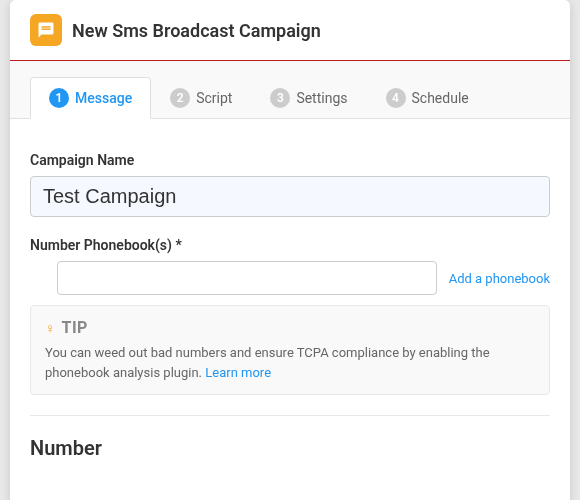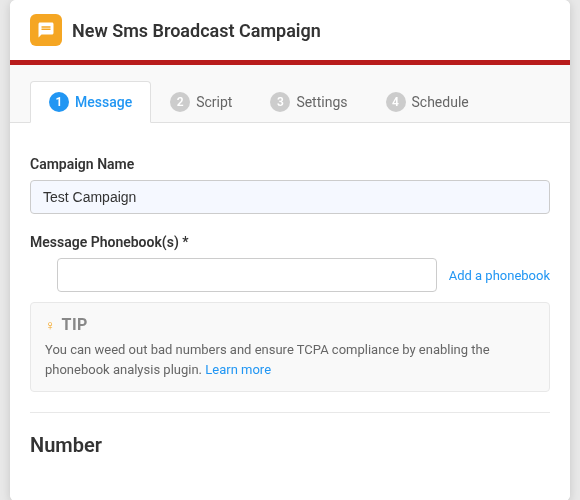--- a/index.html
+++ b/index.html
@@ -16,21 +16,21 @@
       width: 560px;
       background: #fff;
       border-radius: 6px;
       box-shadow: 0 2px 10px rgba(0,0,0,0.15);
       overflow: hidden;
     }
     .header {
       display: flex;
       align-items: center;
       padding: 14px 20px;
-      border-bottom: 5px solid #b91c1c;
+      border-bottom: 1px solid #b91c1c;
       background: #fff;
     }
     .header-icon {
       width: 32px;
       height: 32px;
       background: #f5a623;
       border-radius: 6px;
       display: flex;
       align-items: center;
       justify-content: center;
@@ -104,21 +104,21 @@
       font-weight: 600;
       color: #333;
       margin-bottom: 8px;
       font-size: 14px;
     }
     .form-input {
       width: 100%;
       padding: 8px 12px;
       border: 1px solid #ccc;
       border-radius: 4px;
-      font-size: 14px;
+      font-size: 20px;
       color: #333;
       background: #f5f8ff;
       outline: none;
     }
     .phonebook-row {
       display: flex;
       align-items: center;
       gap: 12px;
       padding-left: 27px;
     }
@@ -248,21 +248,21 @@
   </div>
 
   <div class="content">
 
     <div class="form-group">
       <label class="form-label">Campaign Name</label>
       <input class="form-input" type="text" value="Test Campaign" style="">
     </div>
 
     <div class="form-group">
-      <label class="form-label">Message Phonebook(s) *</label>
+      <label class="form-label">Number Phonebook(s) *</label>
       <div class="phonebook-row">
         <input class="phonebook-input" type="text" style="">
         <a class="add-phonebook-link">Add a phonebook</a>
       </div>
 
       <div class="tip-box">
         <div class="tip-header">
           <span class="tip-icon">♀</span>
           <span class="tip-label">TIP</span>
         </div>

